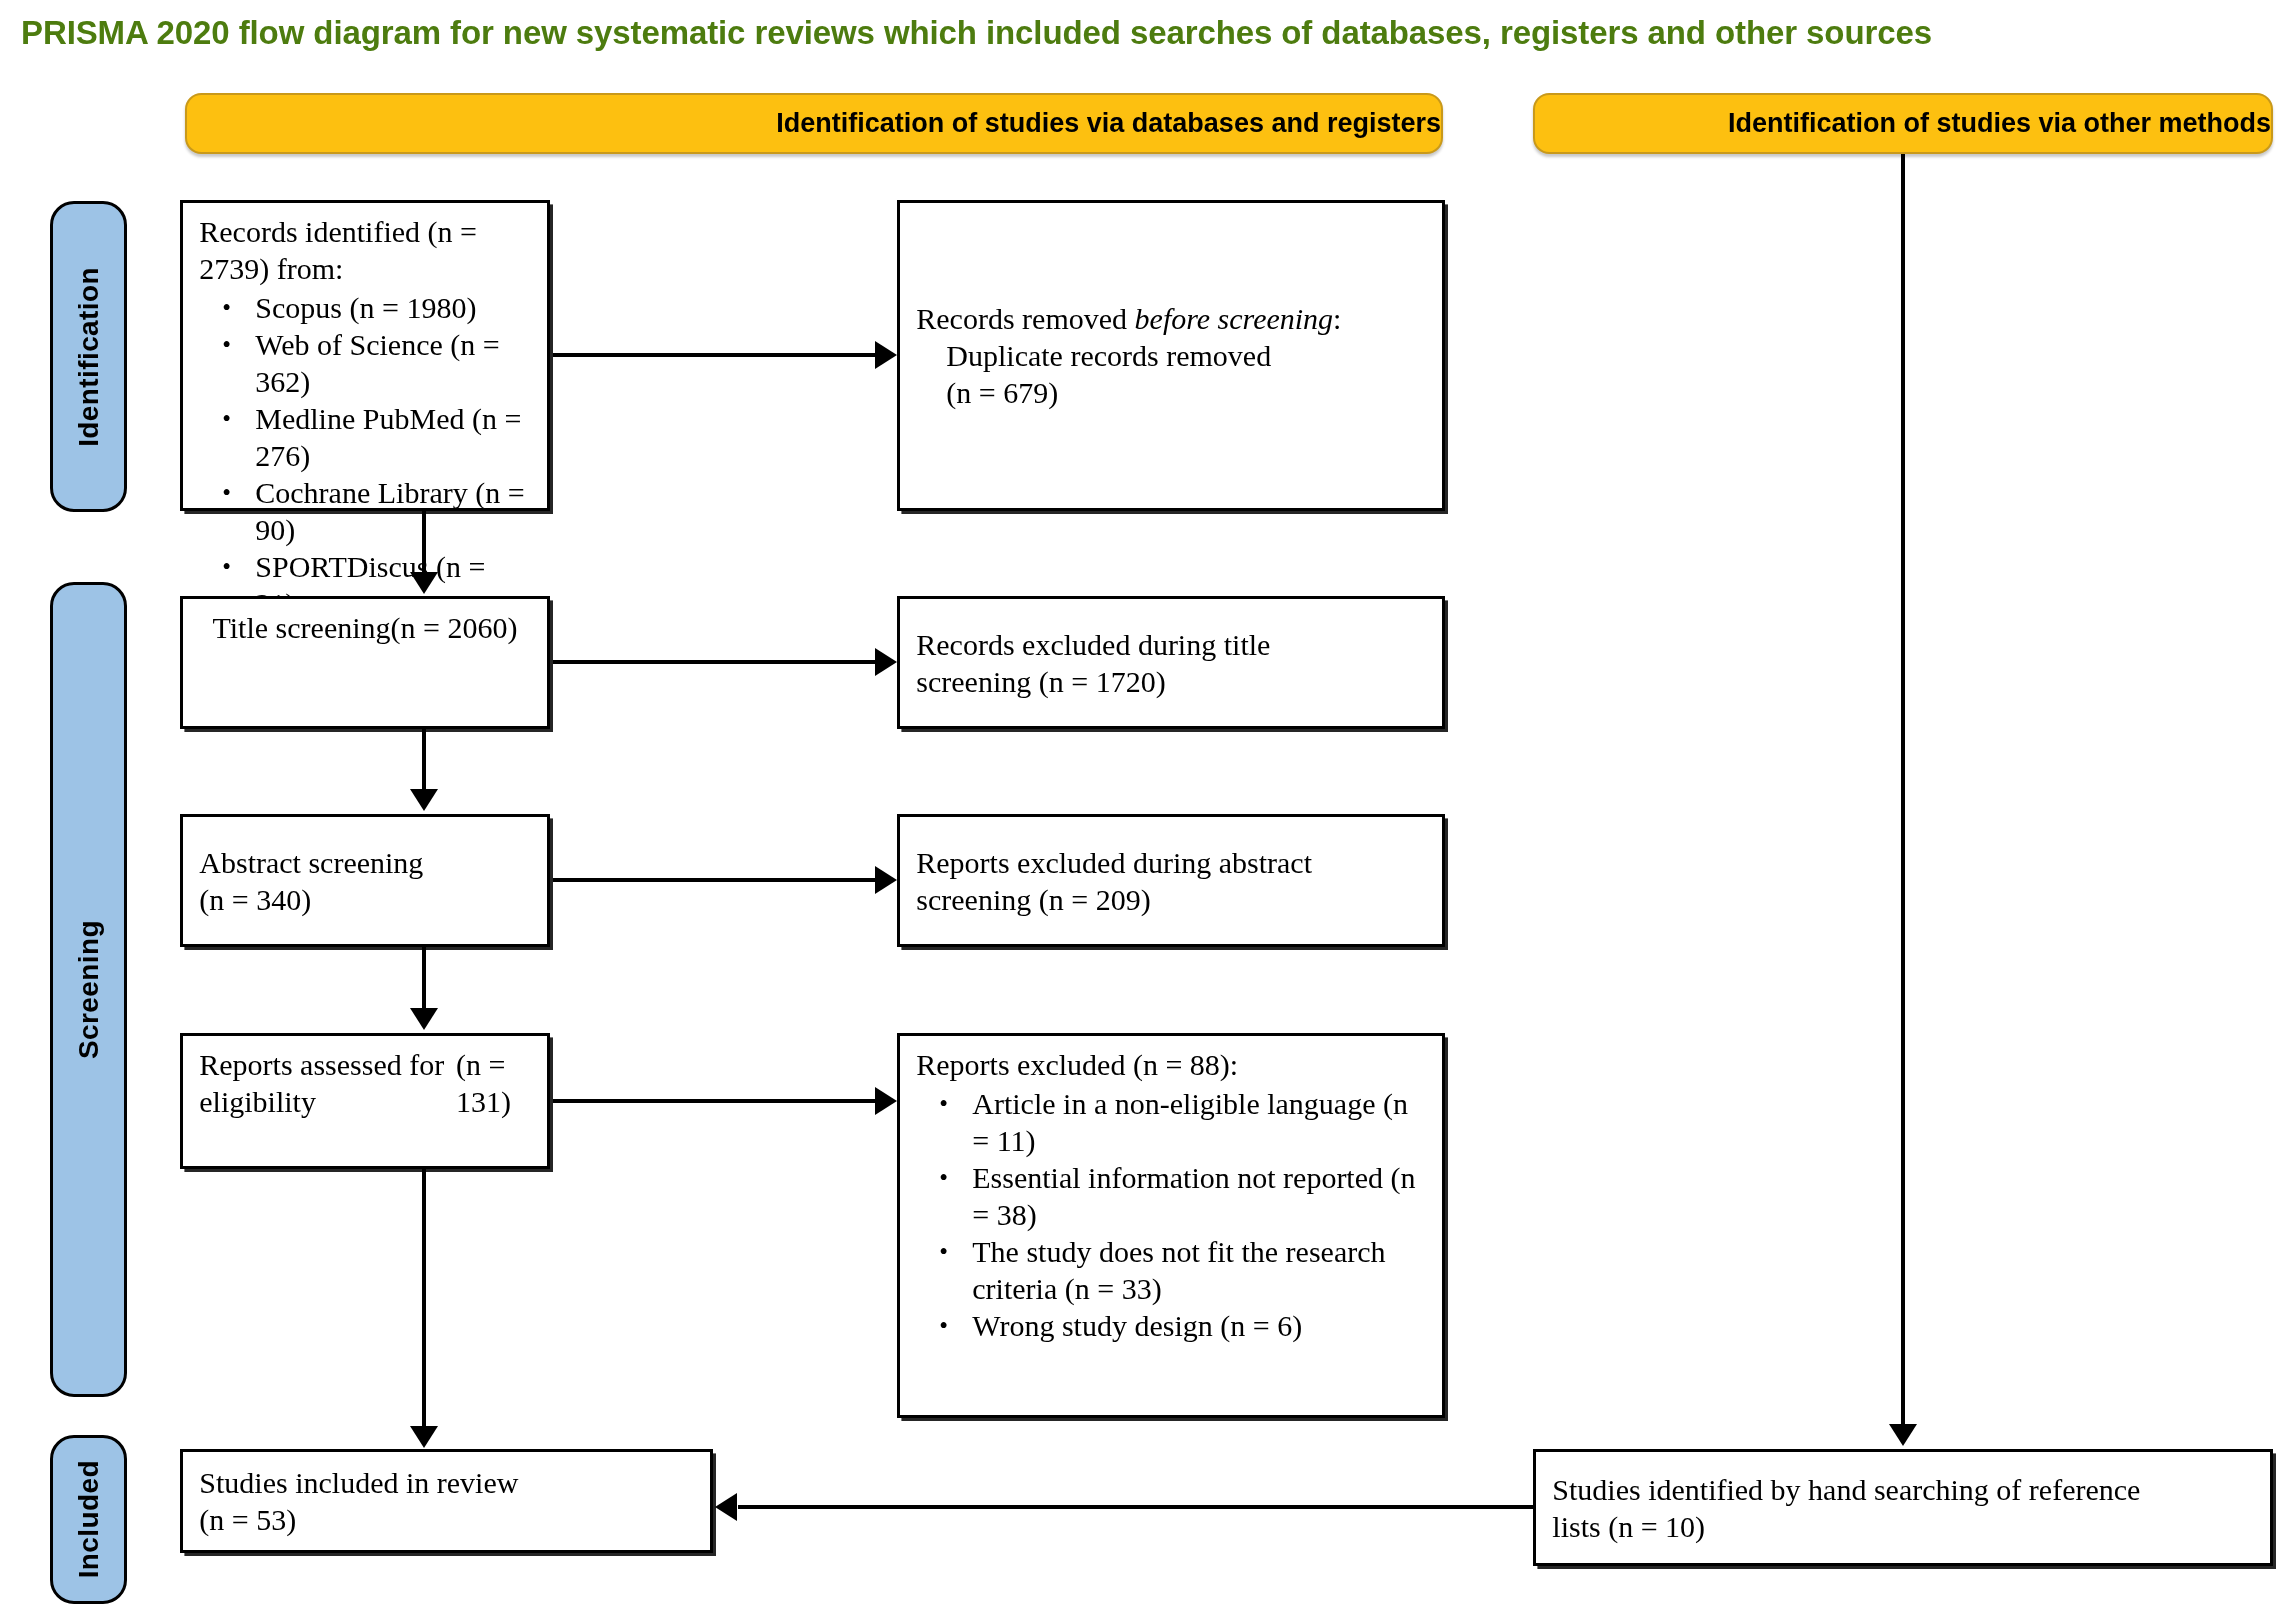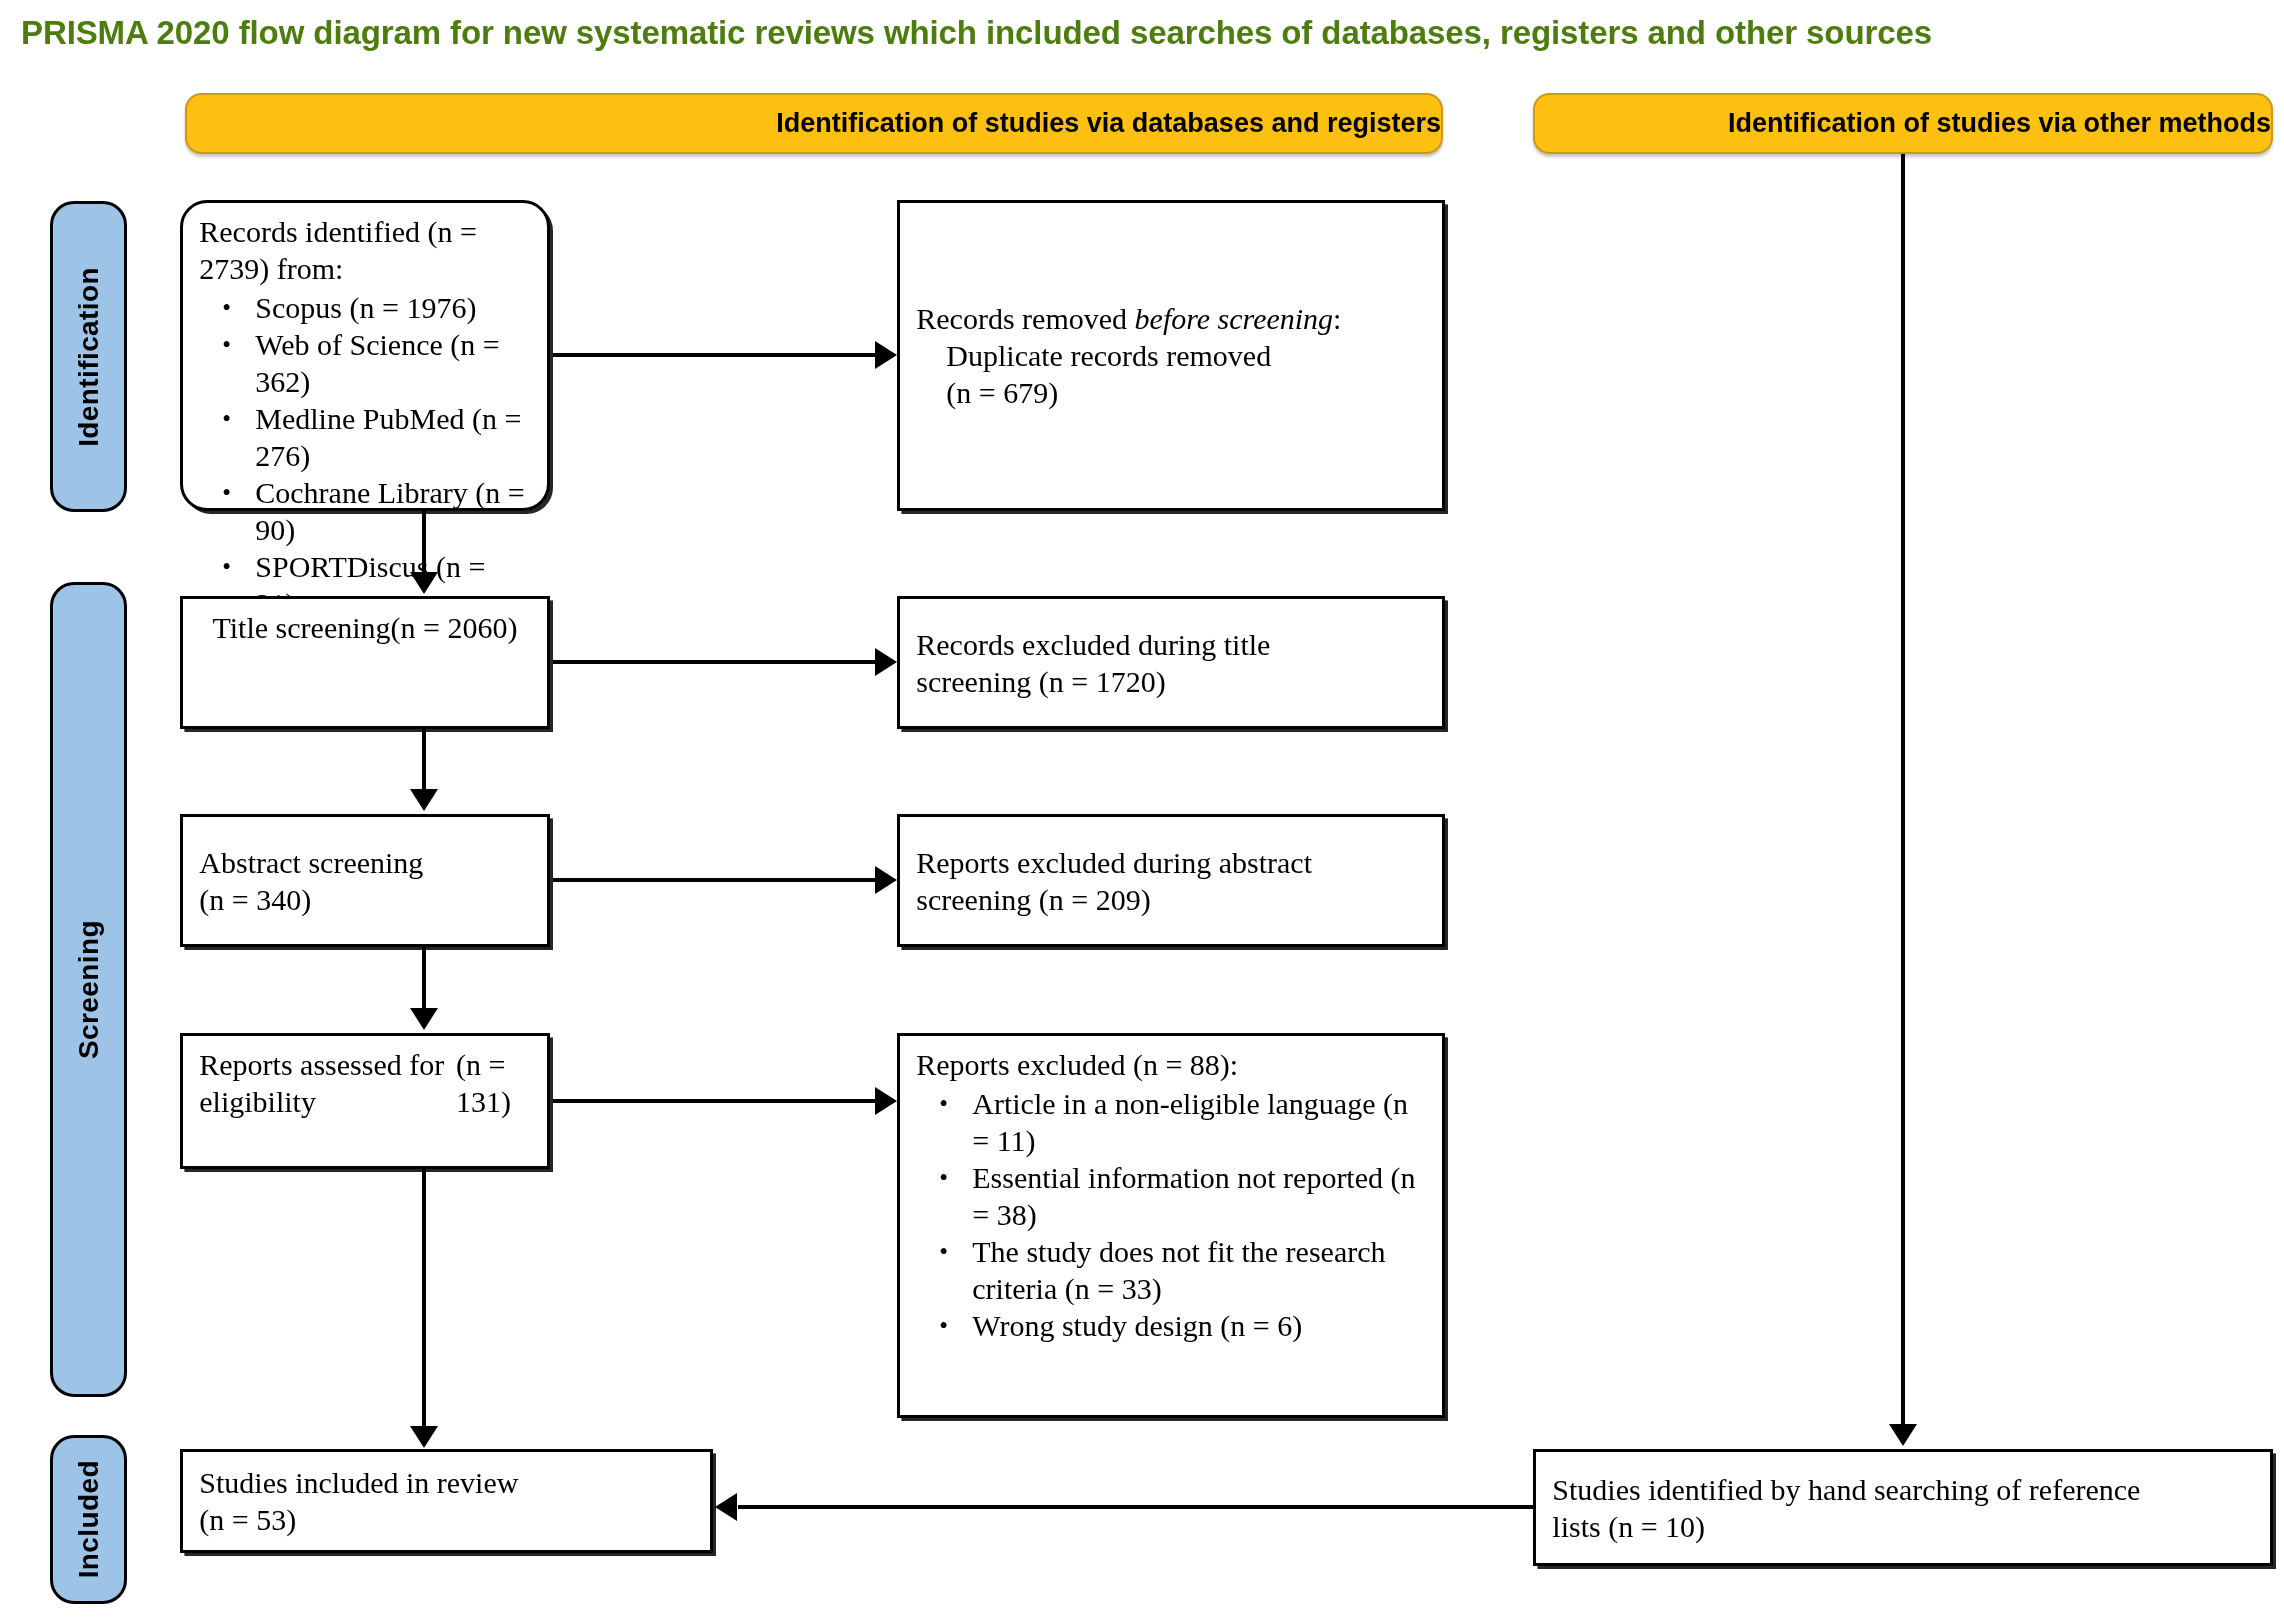--- a/index.html
+++ b/index.html
@@ -111,21 +111,21 @@
     content: "\2022";
     position: absolute;
     left: -33px;
     top: 0;
     font-size: 25px;
   }
   .ital { font-style: italic; }
   .indent-lines { display: block; padding-left: 30px; }
 
   
-  #box-records-identified { left: 180px;  top: 200px;  width: 370px;  height: 311px; border-radius: 27px; }
+  #box-records-identified { left: 180px;  top: 200px;  width: 370px;  height: 311px; }
   #box-records-removed    { left: 897px; top: 200px;  width: 548px;  height: 311px; }
   #box-title-screening    { left: 180px;  top: 596px;  width: 370px;  height: 133px; }
   #box-excluded-title     { left: 897px; top: 596px;  width: 548px;  height: 133px; }
   #box-abstract-screening { left: 180px;  top: 814px; width: 370px;  height: 133px; }
   #box-excluded-abstract  { left: 897px; top: 814px; width: 548px;  height: 133px; }
   #box-eligibility        { left: 180px;  top: 1033px; width: 370px;  height: 136px; }
   #box-reports-excluded   { left: 897px; top: 1033px; width: 548px;  height: 385px; }
   #box-included-review    { left: 180px;  top: 1449px; width: 533px;  height: 104px; }
   #box-hand-searching     { left: 1533px; top: 1449px; width: 740px; height: 117px; }
 
@@ -176,21 +176,21 @@
   <div class="phase-rail" id="rail-screening">
     <span>Screening</span>
   </div>
   <div class="phase-rail" id="rail-included">
     <span>Included</span>
   </div>
 
   <div class="box" id="box-records-identified">
     <span class="lead">Records identified (n = 2739) from:</span>
     <ul>
-      <li>Scopus (n = 1976)</li>
+      <li>Scopus (n = 1980)</li>
       <li>Web of Science (n = 362)</li>
       <li>Medline PubMed (n = 276)</li>
       <li>Cochrane Library (n = 90)</li>
       <li>SPORTDiscus (n = 31)</li>
     </ul>
   </div>
 
   <div class="box" id="box-records-removed" style="display:flex; flex-direction:column; justify-content:center;">
     <div>
       <span>Records removed </span><span class="ital">before screening</span><span>:</span>

